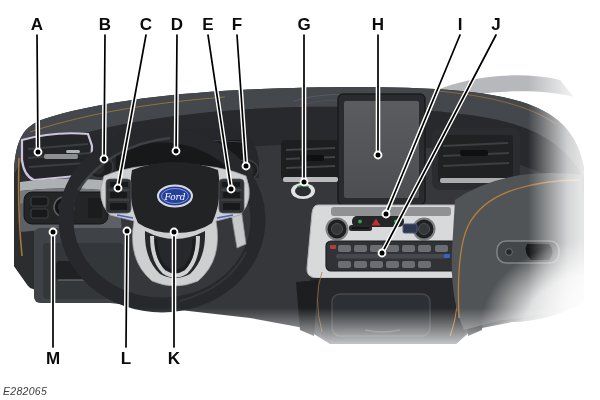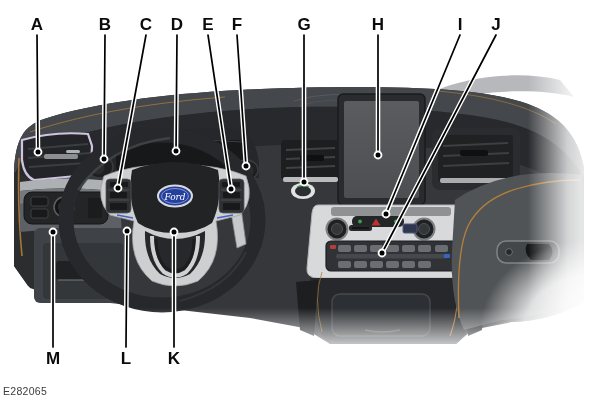--- a/index.html
+++ b/index.html
@@ -1,21 +1,21 @@
 <!DOCTYPE html>
 <html><head>
 <meta charset="utf-8">
 <style>
   html,body{margin:0;padding:0;background:#fff;}
   .stage{position:relative;width:600px;height:400px;background:#ffffff;overflow:hidden;
          font-family:"Liberation Sans",sans-serif;}
   .stage svg{position:absolute;left:0;top:0;}
   .co{position:absolute;transform:translateX(-50%);font-weight:bold;font-size:17px;
       color:#0b0b0b;line-height:1;user-select:none;}
-  .figcode{position:absolute;left:3px;top:385px;font-size:10.5px;color:#3c3c3c;letter-spacing:.3px;}
+  .figcode{position:absolute;left:3px;top:385px;font-size:10.5px;color:#3c3c3c;letter-spacing:.3px;font-style:italic;}
 </style>
 </head>
 <body>
 
 <div class="stage">
 
 <svg width="600" height="400" viewBox="0 0 600 400">
   <defs>
     <linearGradient id="fadeRight" x1="0" y1="0" x2="1" y2="0">
       <stop offset="0" stop-color="#fff" stop-opacity="0"></stop>

